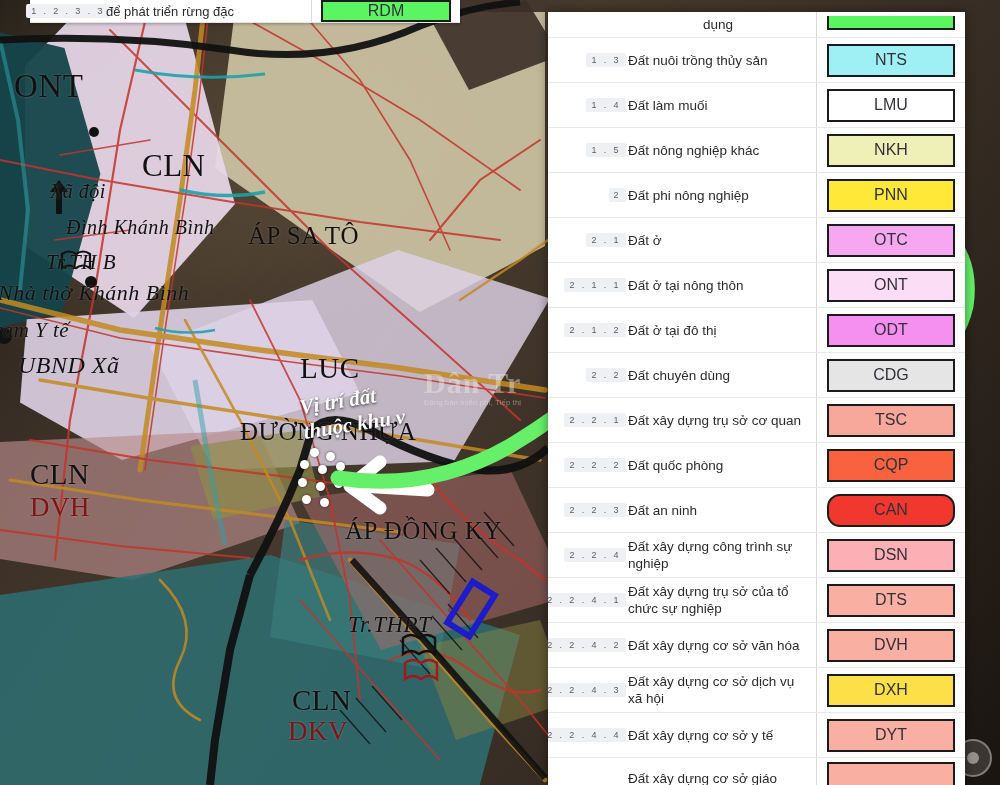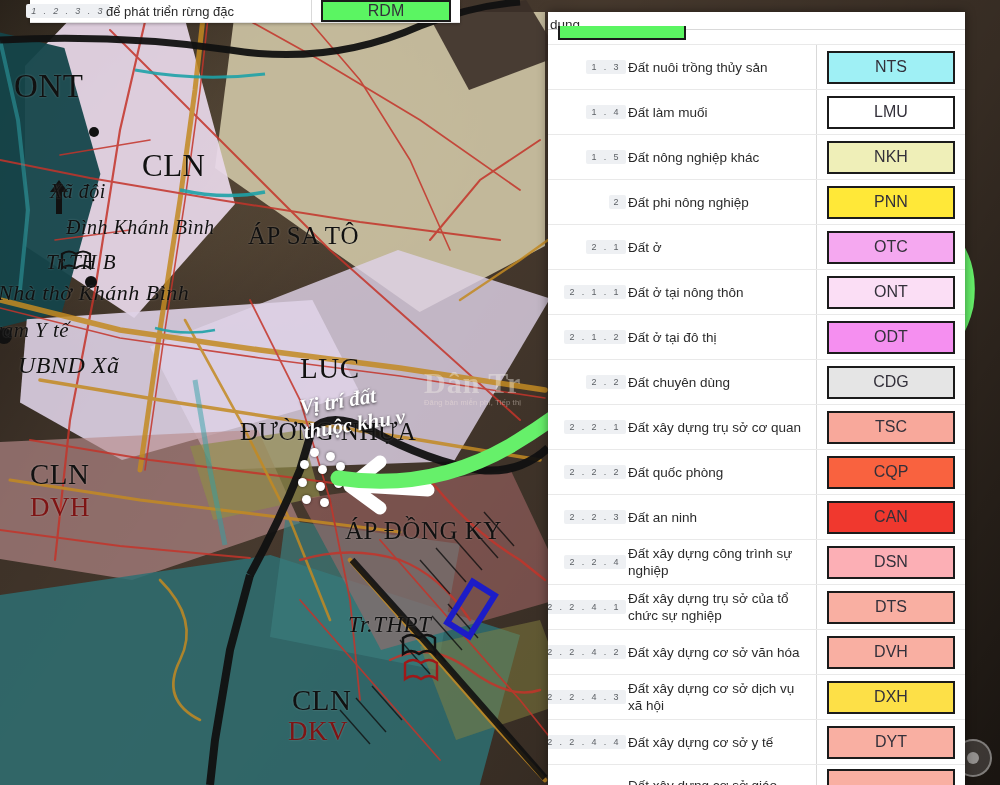--- a/index.html
+++ b/index.html
@@ -99,33 +99,33 @@
   .lrow .sep{flex:0 0 1px;align-self:stretch;background:#d9d9d9;margin:-4px 0;}
   .lrow .code{
     flex:0 0 auto;width:148px;display:flex;justify-content:center;padding:0 10px;
     box-sizing:border-box;
   }
   .chip{
     width:130px;height:33px;border:2.5px solid #1b1b1b;box-sizing:border-box;
     display:flex;align-items:center;justify-content:center;
     font-size:16px;color:#33303a;font-family:"Liberation Sans",sans-serif;
   }
-  .lrow.partial{min-height:25px;align-items:flex-start;border-bottom:1px solid #e9e9e9;flex-direction:column;}
+  .lrow.partial{min-height:25px;align-items:flex-start;border-bottom:1px solid #e9e9e9;}
   .lrow.partial .chip{height:14px;border-top:none;}
   .lrow.partial .nm{padding-top:0;}
   .lrow.cutoff{min-height:24px;overflow:hidden;border-bottom:none;}
   .lrow.cutoff .chip{height:33px;}
 
   
   #topbar{
     position:absolute;left:30px;top:0;width:430px;height:22px;
     background:#fff;display:flex;align-items:center;border-bottom:1px solid #e4e4e4;
     box-shadow:0 1px 3px rgba(0,0,0,.3);
   }
-  #topbar .idx{width:76px;display:flex;justify-content:center;font-style:italic;}
+  #topbar .idx{width:76px;display:flex;justify-content:center;}
   #topbar .nm{flex:1;font-size:13px;color:#2b2b2b;}
   #topbar .sep{width:1px;align-self:stretch;background:#d9d9d9;}
   #topbar .code{width:148px;display:flex;justify-content:center;}
   #topbar .chip{width:130px;height:22px;border:2px solid #1b1b1b;}
 
   
   #green-svg{position:absolute;left:260px;top:190px;width:740px;height:330px;pointer-events:none;}
   #white-arrow{position:absolute;left:320px;top:446px;width:120px;height:70px;pointer-events:none;}
 
   
@@ -411,21 +411,21 @@
           <div class="chip" style="background: rgb(249, 98, 63);">CQP</div>
         </div>
       </div>
       <div class="lrow">
         <div class="idx">
           <span class="badge">2 . 2 . 3</span>
         </div>
         <div class="nm">Đất an ninh</div>
         <div class="sep"></div>
         <div class="code">
-          <div class="chip" style="background: rgb(240, 56, 46);">CAN</div>
+          <div class="chip" style="background: rgb(240, 56, 46); border-radius: 13px;">CAN</div>
         </div>
       </div>
       <div class="lrow">
         <div class="idx">
           <span class="badge">2 . 2 . 4</span>
         </div>
         <div class="nm">Đất xây dựng công trình sự nghiệp</div>
         <div class="sep"></div>
         <div class="code">
           <div class="chip" style="background: rgb(252, 175, 181);">DSN</div>

